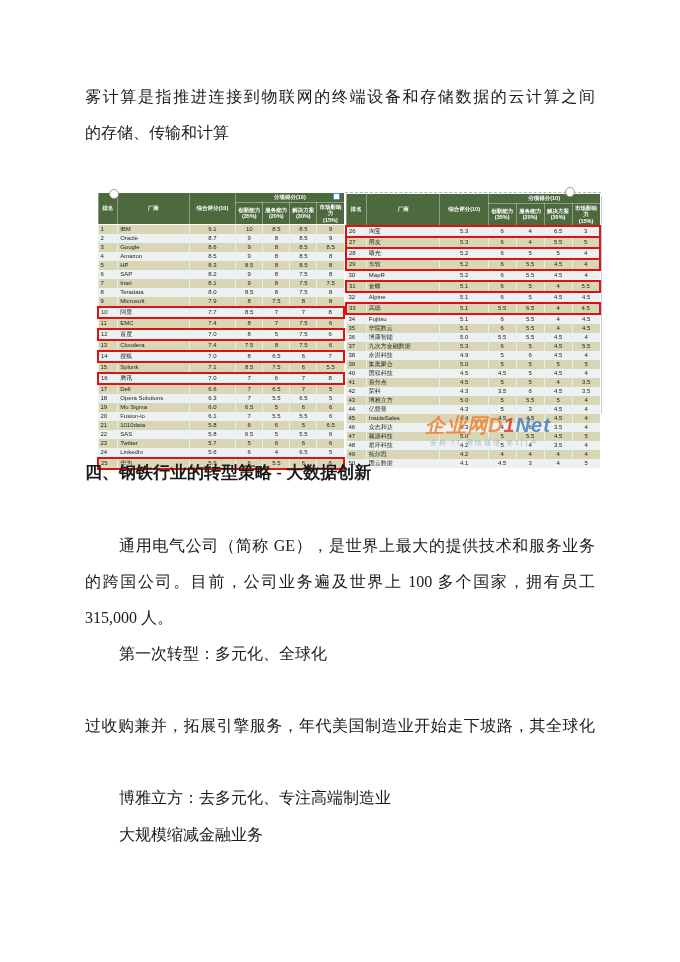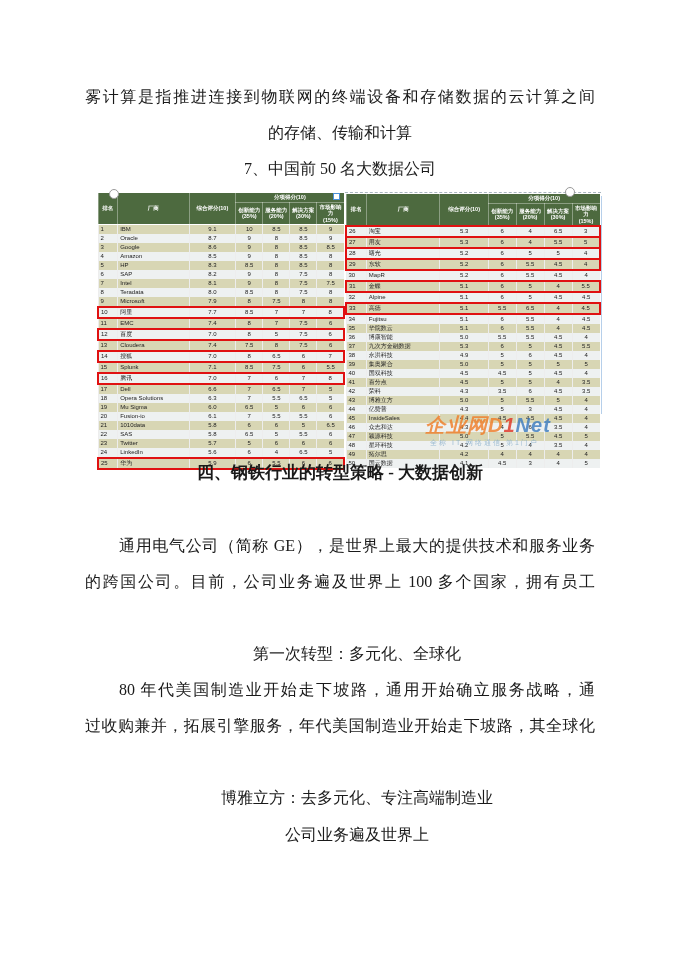--- a/index.html
+++ b/index.html
@@ -1,19 +1,19 @@
 <!DOCTYPE html>
 <html><head>
 <meta charset="utf-8">
 <style>
   html,body{margin:0;padding:0;background:#fff;}
   #page{position:relative;width:680px;height:962px;background:#ffffff;overflow:hidden;
         font-family:"Liberation Serif","DejaVu Serif",serif;color:#1a1a1a;}
   .line{position:absolute;left:85px;width:510px;height:22px;line-height:22px;
-        font-size:16px;white-space:nowrap;text-align:center;}
+        font-size:16px;white-space:nowrap;}
   .fill{white-space:normal;text-align:justify;text-align-last:justify;font-family:Liberation Serif, serif;}
   .ind{padding-left:34px;width:476px;}
   .bold{font-weight:bold;font-size:17px;}
   
   .half{position:absolute;top:192px;background:#fff;}
   #half-left{left:97px;width:248px;}
   #half-right{left:345px;width:256px;border-top:1px dashed #a9b6bf;}
   table{border-collapse:collapse;table-layout:fixed;width:100%;
         font-family:"Liberation Sans","DejaVu Sans",sans-serif;}
   col.c-rank{width:8%;} col.c-vendor{width:29%;} col.c-score{width:19%;}
@@ -45,21 +45,20 @@
         color:#8ab0cc;letter-spacing:2px;opacity:.8;white-space:nowrap;
         font-family:"Liberation Sans","DejaVu Sans",sans-serif;}
 </style>
 </head>
 <body>
 
 <div id="page">
 
   <div class="line fill" style="top:86px">雾计算是指推进连接到物联网的终端设备和存储数据的云计算之间</div>
   <div class="line" style="top:122px">的存储、传输和计算</div>
-  <div class="line" style="top:158px">7、中国前 50 名大数据公司</div>
 
   <div class="half" id="half-left">
     <table>
       <colgroup>
           <col class="c-rank">
           <col class="c-vendor">
           <col class="c-score">
           <col class="c-s">
           <col class="c-s">
           <col class="c-s">
@@ -576,19 +575,19 @@
   <div class="handle" style="left:565px;top:187px"></div>
   <div class="bluesq" style="left:333px;top:193px"></div>
   <div class="vline" style="left:601px;top:196px;height:218px"></div>
 
   <div id="watermark"><span class="w1">企业网D</span><span class="w2">1</span><span class="w3">Net</span></div>
   <div id="watermark-sub">全称 IT 网络通信 第1门户</div>
 
   <div class="line bold" style="top:462px">四、钢铁行业的转型策略 - 大数据创新</div>
   <div class="line fill ind" style="top:535px">通用电气公司（简称 GE），是世界上最大的提供技术和服务业务</div>
   <div class="line fill" style="top:571px">的跨国公司。目前，公司业务遍及世界上 100 多个国家，拥有员工</div>
+  <div class="line" style="top:607px">315,000 人。</div>
   <div class="line ind" style="top:643px">第一次转型：多元化、全球化</div>
-  <div class="line fill ind" style="top:679px">80 年代美国制造业开始走下坡路，通用开始确立服务战略，通</div>
   <div class="line fill" style="top:715px">过收购兼并，拓展引擎服务，年代美国制造业开始走下坡路，其全球化</div>
   <div class="line ind" style="top:787px">博雅立方：去多元化、专注高端制造业</div>
-  <div class="line ind" style="top:824px">公司业务遍及世界上</div>
+  <div class="line ind" style="top:824px">大规模缩减金融业务</div>
 
 </div>
 
 </body></html>

